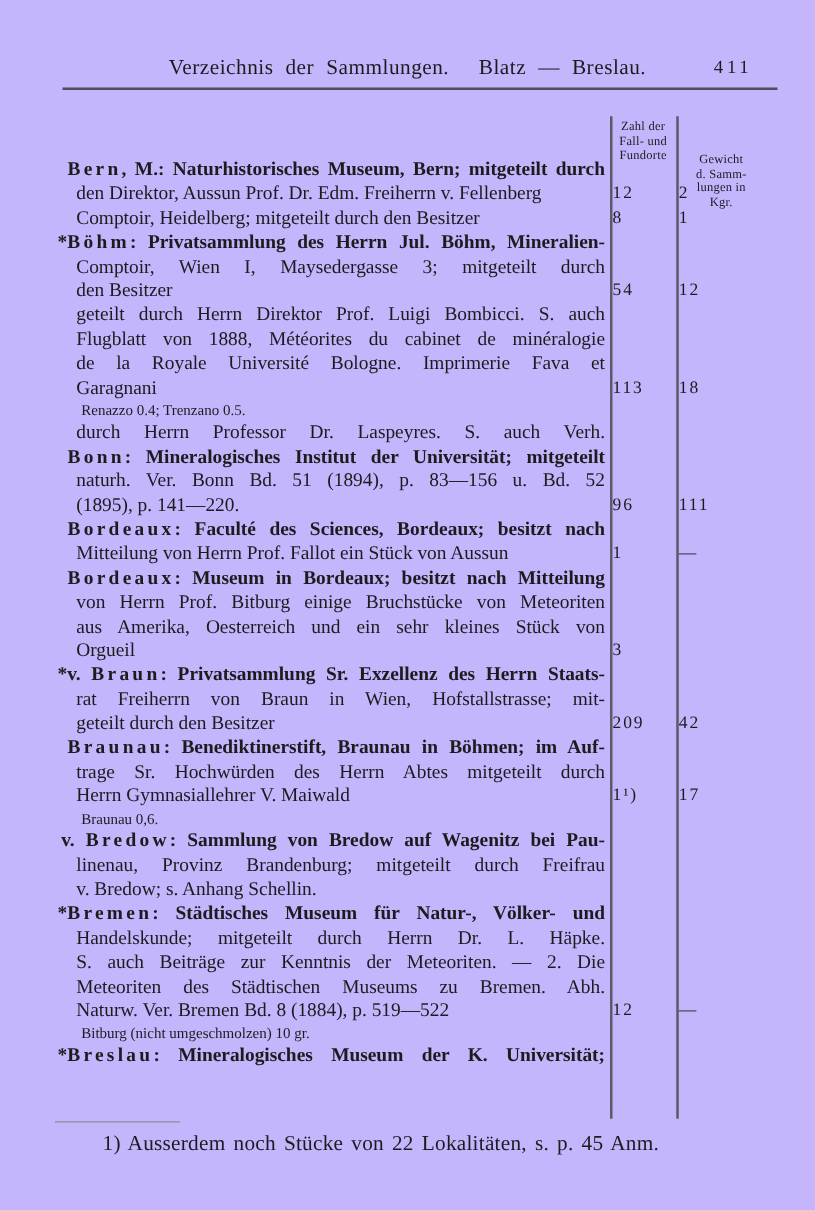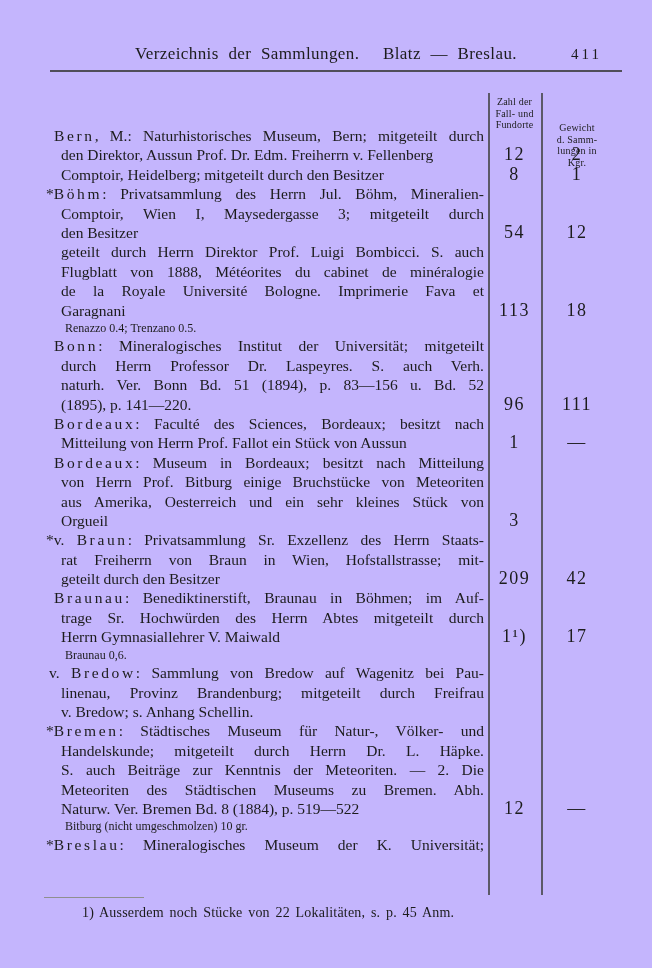--- a/index.html
+++ b/index.html
@@ -41,39 +41,39 @@
   
   .entries{
     position:absolute;top:126px;left:44px;width:568px;
     font-size:15.5px;
   }
   .row{position:relative;height:19.4px;line-height:19.4px;white-space:nowrap;}
   .row .line-text{width:440px;overflow:visible;white-space:normal;height:19.4px;}
   .row.small{height:16.5px;line-height:16.5px;}
   .row.small .line-text{font-size:12px;padding-left:21px;height:16.5px;}
   .row.cont .line-text{padding-left:17px;width:423px;}
-  .row.first .line-text{padding-left:10px;width:430px;}
+  .row.first .line-text{padding-left:10px;width:430px;font-weight:bold;}
   .row.first.star .line-text{padding-left:2px;width:438px;}
   .row.first.vdot .line-text{padding-left:5px;width:435px;}
   .row.j .line-text{text-align:justify;text-align-last:justify;}
   .ename{letter-spacing:0.17em;}
   .num{
-    position:absolute;top:0;text-align:center;
-    font-size:18px;letter-spacing:1.5px;line-height:inherit;
+    position:absolute;top:0;text-align:left;
+    font-size:14px;letter-spacing:1.5px;line-height:inherit;
   }
   .num.zahl{left:446px;width:49px;}
   .num.gewicht{left:499px;width:68px;}
   
   .footnote-rule{
     position:absolute;top:897px;left:44px;width:100px;height:1px;
     background:#8f8f8f;
   }
   .footnote{
     position:absolute;top:905px;left:82px;width:480px;
-    font-size:14px;letter-spacing:.2px;word-spacing:2px;
+    font-size:17px;letter-spacing:.2px;word-spacing:2px;
   }
 </style>
 </head>
 <body>
 
 <div class="page">
 
   <div class="running-head">
     <span>Verzeichnis der Sammlungen.</span>
     <span class="range">Blatz — Breslau.</span>
@@ -127,25 +127,25 @@
         <div class="line-text">de la Royale Université Bologne. Imprimerie Fava et</div>
       </div>
       <div class="row cont">
         <div class="line-text">Garagnani</div>
         <span class="num zahl">113</span>
         <span class="num gewicht">18</span>
       </div>
       <div class="row small">
         <div class="line-text">Renazzo 0.4; Trenzano 0.5.</div>
       </div>
+      <div class="row cont j">
+        <div class="line-text">durch Herrn Professor Dr. Laspeyres. S. auch Verh.</div>
+      </div>
       <div class="row first j">
         <div class="line-text"><span class="ename">Bonn</span>: Mineralogisches Institut der Universität; mitgeteilt</div>
-      </div>
-      <div class="row cont j">
-        <div class="line-text">durch Herrn Professor Dr. Laspeyres. S. auch Verh.</div>
       </div>
       <div class="row cont j">
         <div class="line-text">naturh. Ver. Bonn Bd. 51 (1894), p. 83—156 u. Bd. 52</div>
       </div>
       <div class="row cont">
         <div class="line-text">(1895), p. 141—220.</div>
         <span class="num zahl">96</span>
         <span class="num gewicht">111</span>
       </div>
       <div class="row first j">

